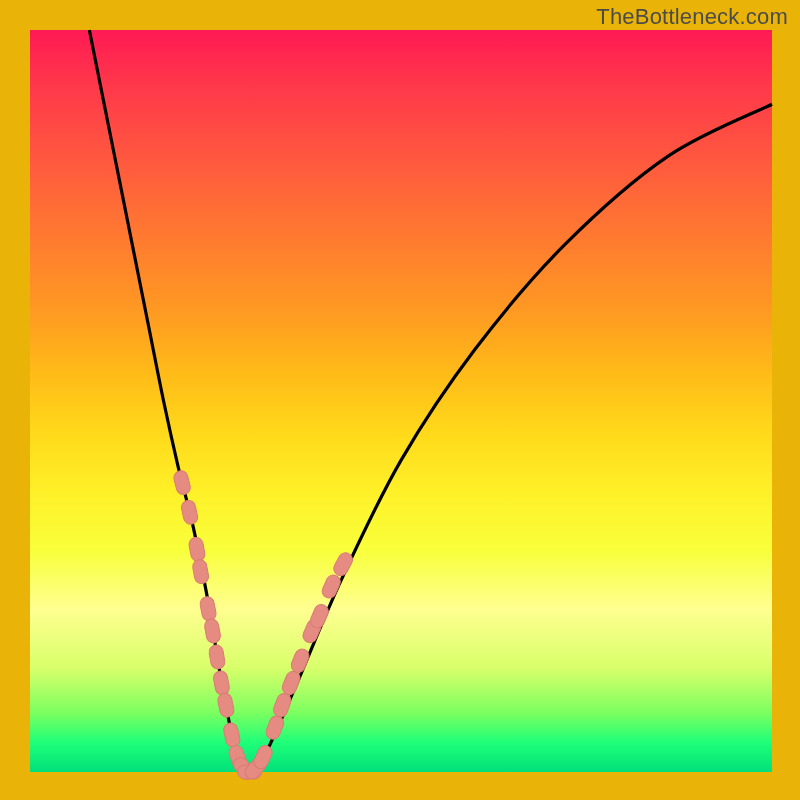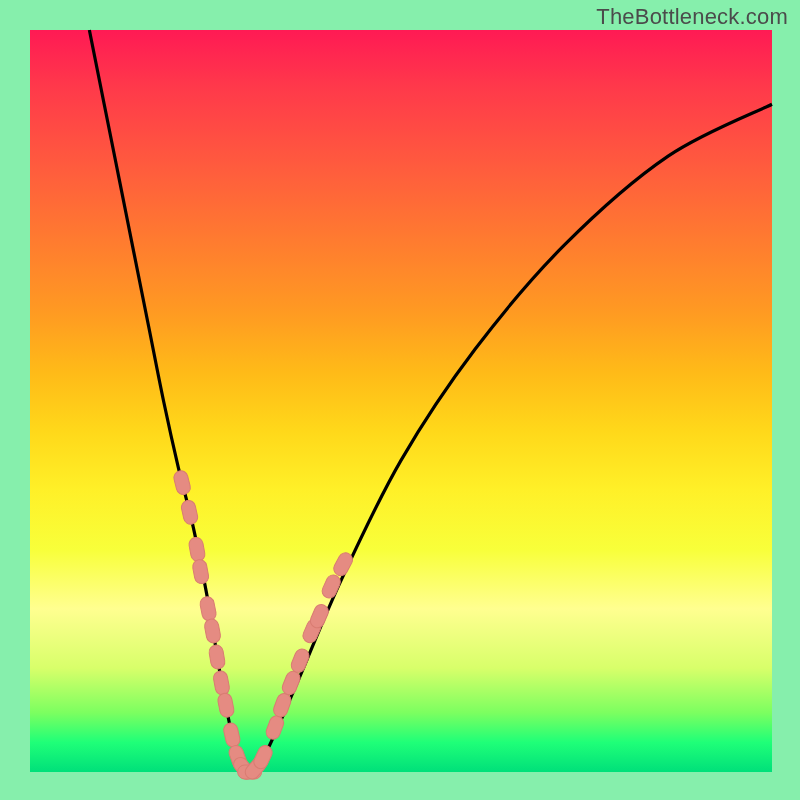--- a/index.html
+++ b/index.html
@@ -7,21 +7,21 @@
     padding: 0;
     width: 800px;
     height: 800px;
     background: #000;
     overflow: hidden;
     font-family: Arial, Helvetica, sans-serif;
   }
   .frame {
     position: absolute;
     inset: 0;
-    background: #86efac;
+    background: #eab308;
     text-decoration: underline;
   }
   .plot-area {
     position: absolute;
     left: 30px;
     top: 30px;
     width: 742px;
     height: 742px;
     
     background: linear-gradient(

